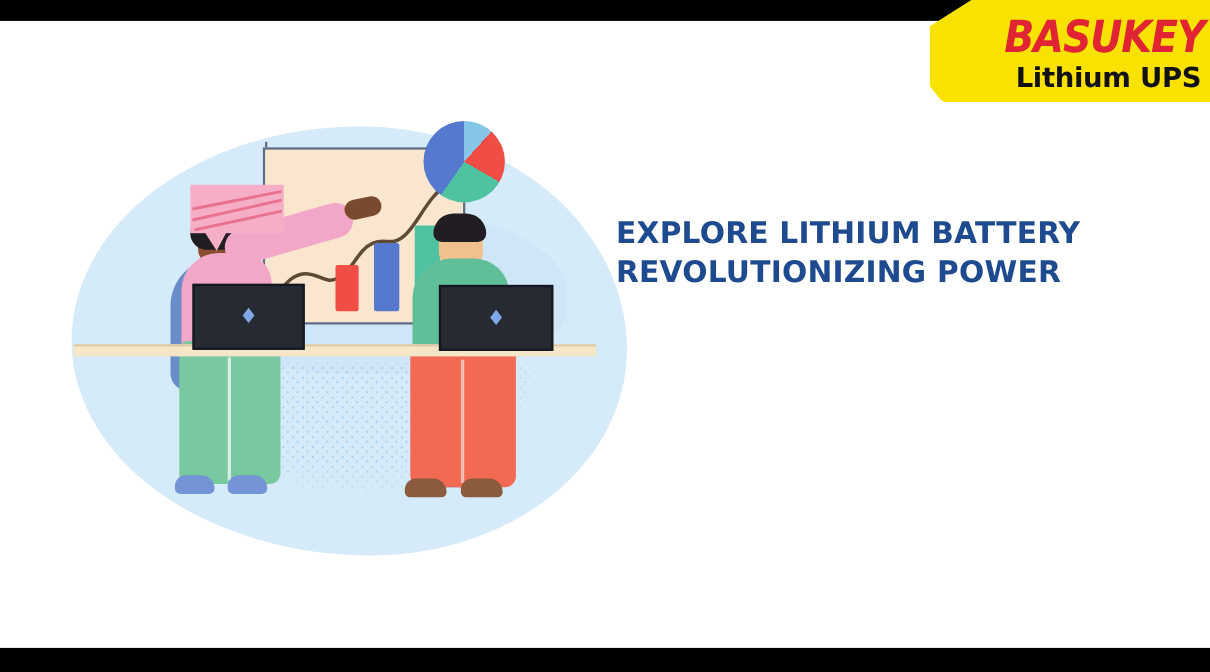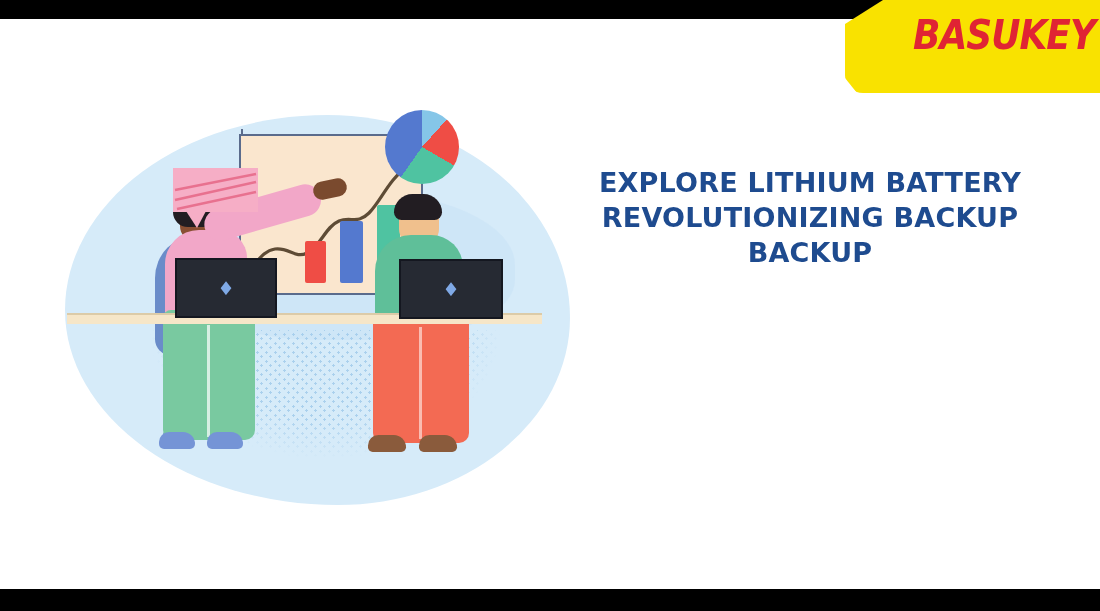--- a/index.html
+++ b/index.html
@@ -77,23 +77,23 @@
     font-family: "DejaVu Sans", sans-serif;
     font-weight: 700;
     font-size: 25px;
     letter-spacing: -0.3px;
     white-space: nowrap;
   }
   
   .headline {
     position: absolute;
     left: 560px;
-    top: 166px;
+    top: 196px;
     width: 500px;
-    text-align: center;
+    text-align: left;
     color: #1e4b8f;
     font-family: "DejaVu Sans", sans-serif;
     font-weight: 700;
     font-size: 27px;
     line-height: 1.29;
     letter-spacing: 0.2px;
   }
   .headline .ln { display: block; white-space: nowrap; }
   
   .illus {
@@ -423,20 +423,20 @@
       <span class="laptop-glyph">♦</span>
     </div>
     <div class="laptop laptop-r">
       <span class="laptop-glyph">♦</span>
     </div>
     <div class="desk"></div>
   </div>
 
   <div class="headline">
     <span class="ln">EXPLORE LITHIUM BATTERY</span>
-    <span class="ln">REVOLUTIONIZING BACKUP</span>
-    <span class="ln">BACKUP</span>
+    <span class="ln">REVOLUTIONIZING POWER</span>
   </div>
 
   <div class="logo-banner"></div>
   <div class="logo-brand">BASUKEY</div>
+  <div class="logo-sub">Lithium UPS</div>
 
 </div>
 
 </body></html>

